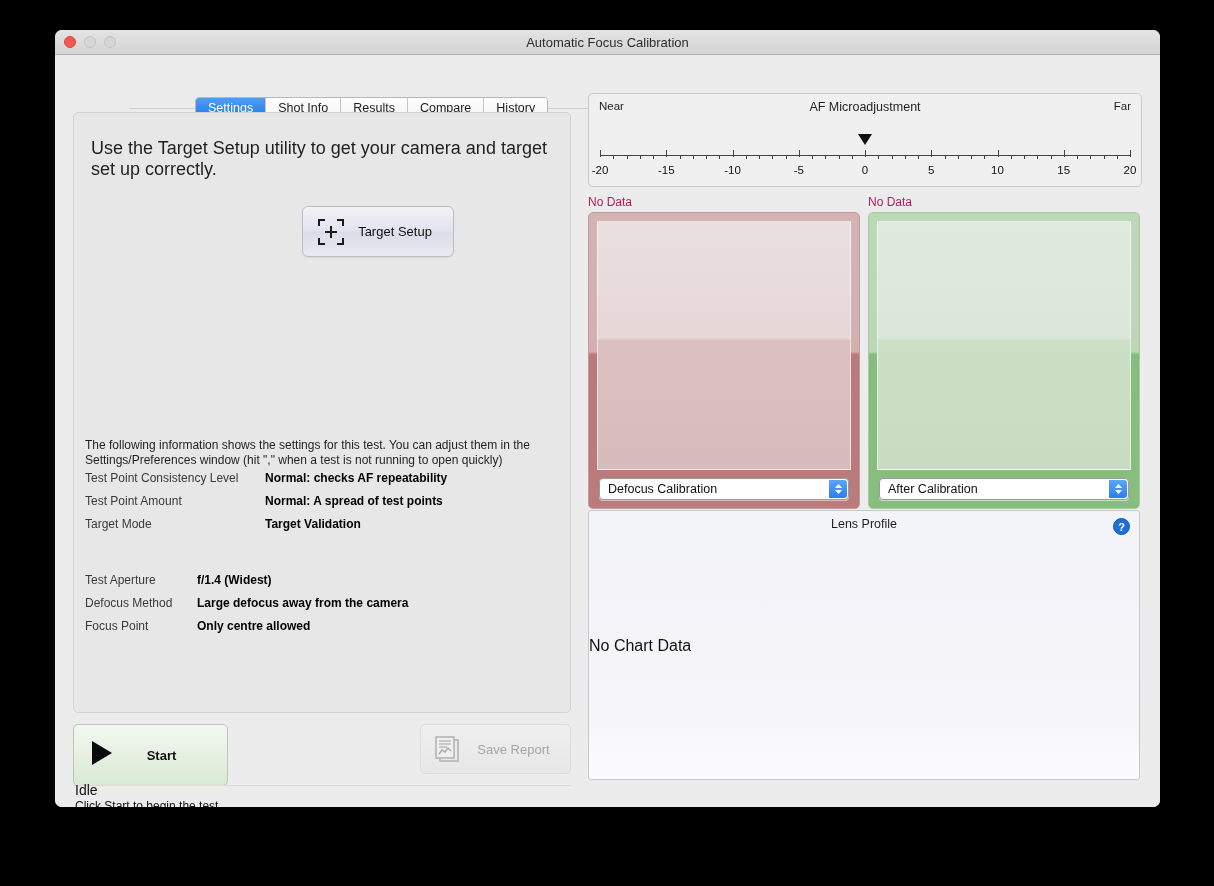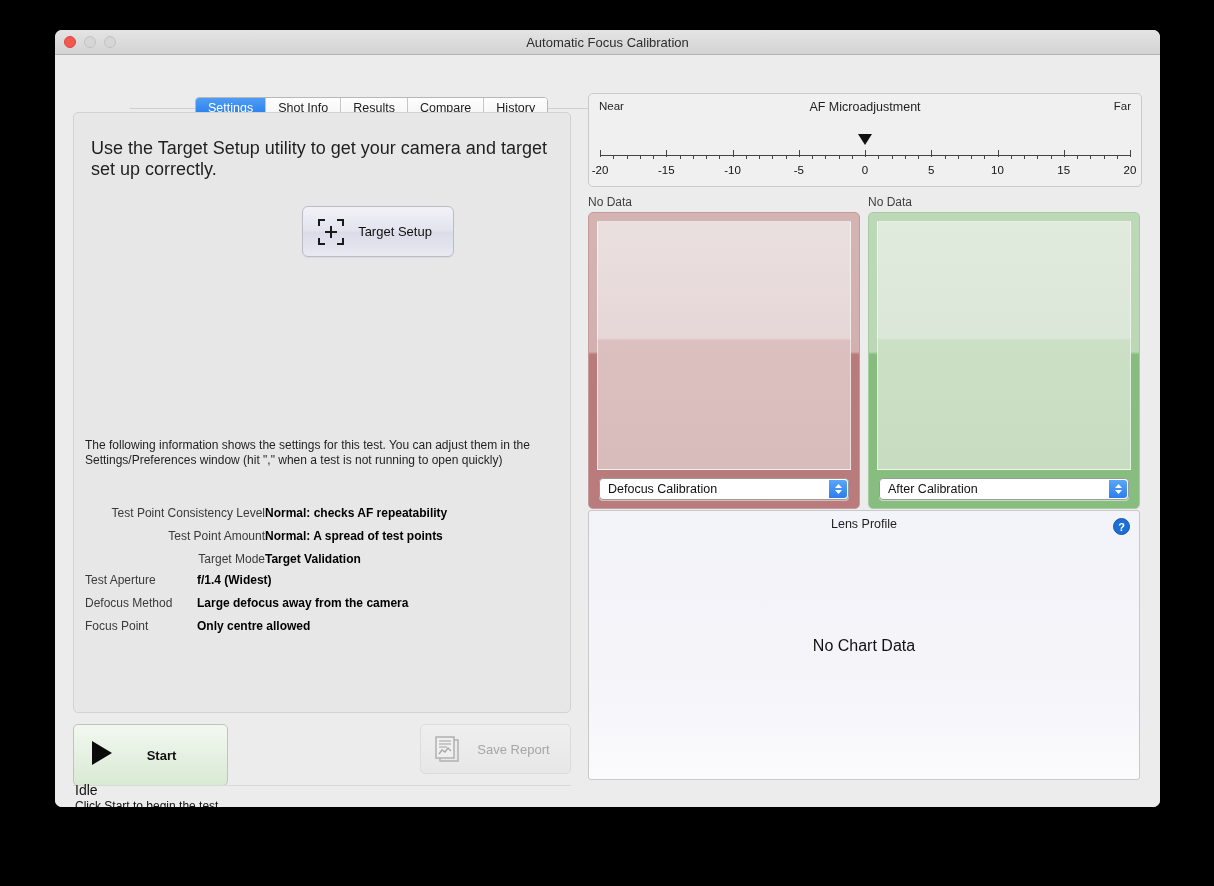--- a/index.html
+++ b/index.html
@@ -104,21 +104,21 @@
   #target-setup-btn .ts-label {
     flex: 1; text-align: center; font-size: 13px; color: #101010;
     padding-right: 8px;
   }
   #desc-text {
     position: absolute; left: 11px; top: 325px;
     width: 470px;
     font-size: 12px; color: #1f1f1f; line-height: 1.28;
   }
   .settings-group { position: absolute; left: 11px; }
-  #group-a { top: 388px; text-align: right; }
+  #group-a { top: 353px; }
   #group-b { top: 455px; }
   .srow { display: flex; height: 23px; align-items: center; }
   .skey { font-size: 12px; color: #3a3a3a; }
   .sval { font-size: 12px; color: #000; font-weight: bold; }
   #group-a .skey { width: 180px; }
   #group-b .skey { width: 112px; }
 
   
   #start-btn {
     position: absolute; left: 18px; top: 669px;
@@ -190,21 +190,21 @@
     border-left: 7px solid transparent;
     border-right: 7px solid transparent;
     border-top: 11px solid #111;
     transform: translateX(-50%);
   }
 
   
   .cal-wrap { position: absolute; top: 140px; width: 272px; }
   #cal-before { left: 533px; }
   #cal-after  { left: 813px; }
-  .cal-caption { font-size: 12px; color: #404040; margin-bottom: 3px; }
+  .cal-caption { font-size: 12px; color: #be185d; margin-bottom: 3px; }
   .cal-frame {
     position: relative;
     height: 297px;
     border-radius: 5px;
     padding: 8px 8px 8px 8px;
   }
   #cal-before .cal-frame {
     background: linear-gradient(to bottom, #d4b3b3 0%, #d2b0b0 47%, #b87a7a 48%, #b97b7b 100%);
     border: 1px solid #c49a9a;
   }
@@ -251,21 +251,21 @@
   #lens-title {
     position: absolute; left: 0; right: 0; top: 6px;
     text-align: center; font-size: 12.5px; color: #1f1f1f;
   }
   #help-icon {
     position: absolute; right: 9px; top: 7px;
     width: 17px; height: 17px; cursor: default;
   }
   #no-chart {
     position: absolute; left: 0; right: 0; top: 126px;
-    text-align: center; font-size: 16px; color: #111;
+    text-align: left; font-size: 16px; color: #111;
   }
 </style>
 </head>
 <body>
 
 <div id="window">
 
   <div id="titlebar">
     <div class="lights">
       <div class="light close"></div>

